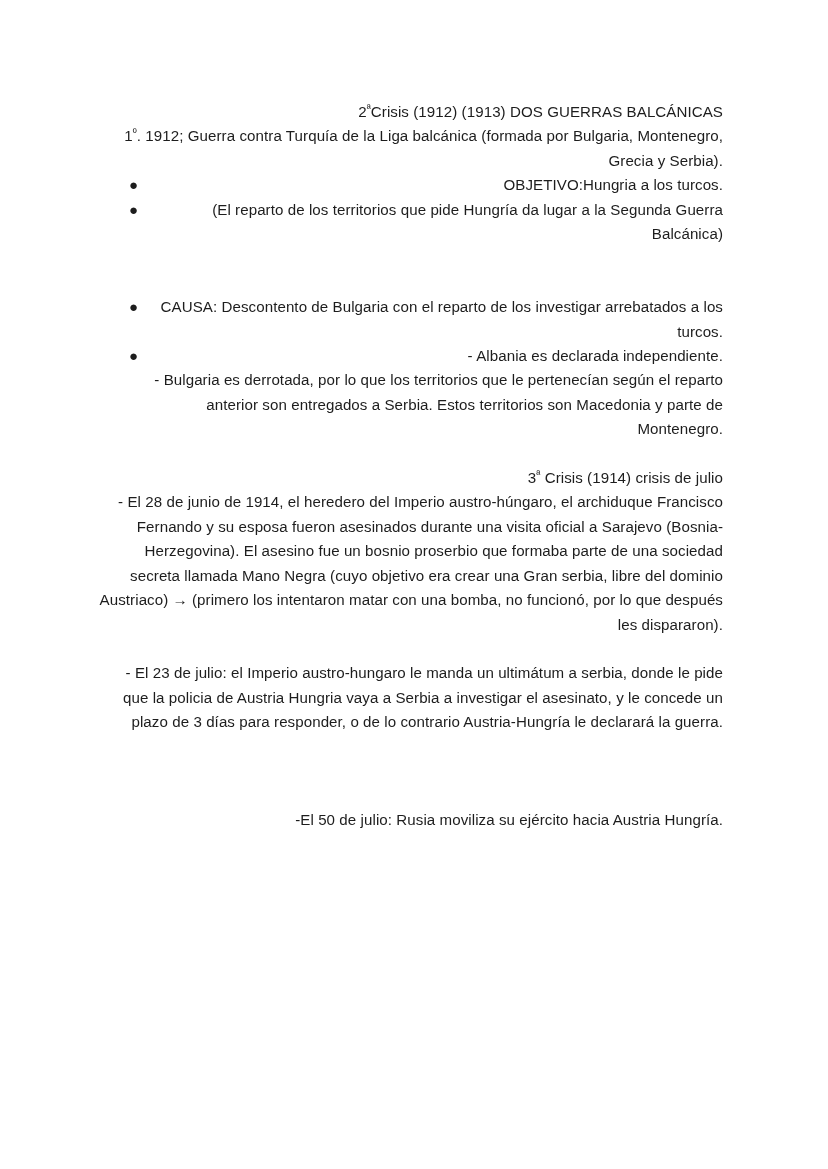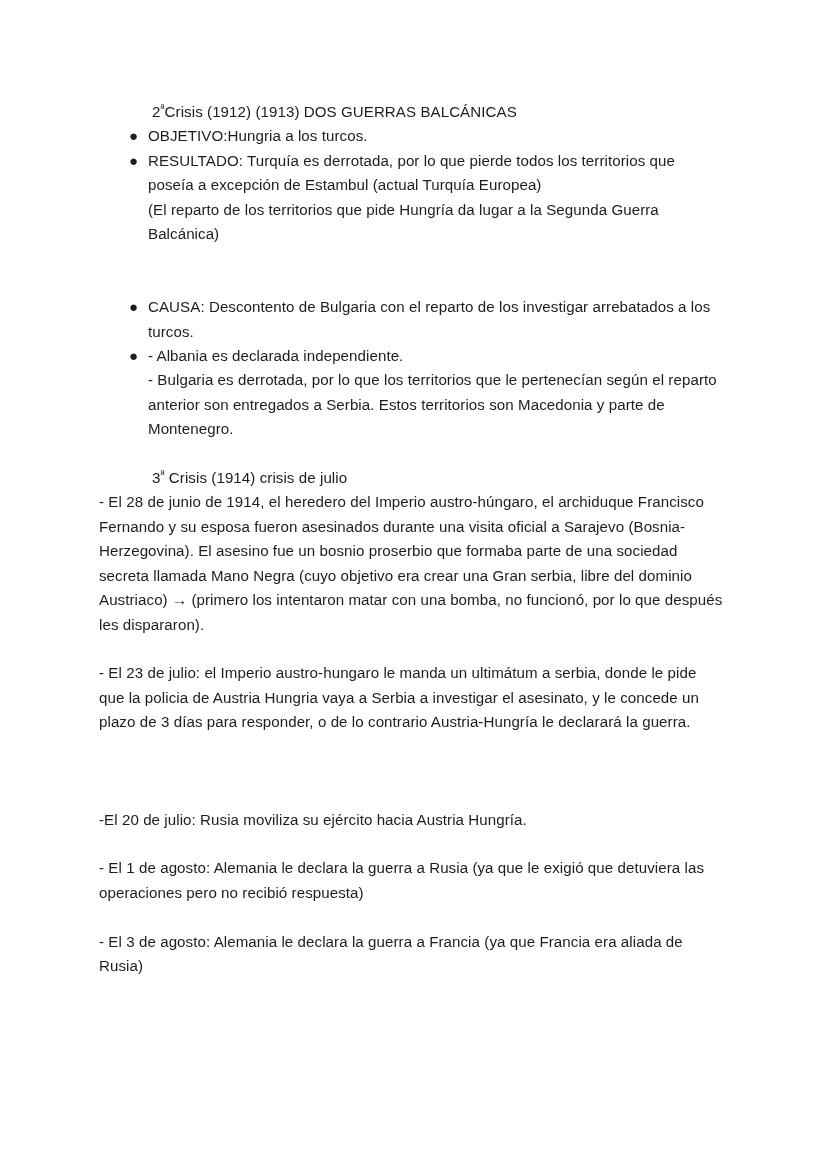--- a/index.html
+++ b/index.html
@@ -16,20 +16,21 @@
     -webkit-font-smoothing: antialiased;
     overflow: hidden;
   }
   #page {
     position: relative;
     width: 828px;
     height: 1169px;
     background: #ffffff;
     box-sizing: border-box;
     padding: 100px 105px 0 99px;
+    text-align: right;
   }
   .doc-body {
     font-size: 15.1px;
     line-height: 24.4px;
     color: #1d1d1d;
     letter-spacing: 0.005em;
   }
   
   .section { margin: 0; }
   .heading {
@@ -74,29 +75,29 @@
   }
 </style>
 </head>
 <body>
 
 <div id="page">
   <div class="doc-body">
 
     <div class="section">
       <div class="heading">2<sup class="ord">ª</sup>Crisis (1912) (1913) DOS GUERRAS BALCÁNICAS</div>
+      <div class="para">1<sup class="ord">º</sup>. 1912; Guerra contra Turquía de la Liga balcánica (formada por Bulgaria, Montenegro, Grecia y Serbia).</div>
 
       <ul class="bullets">
         <li>
           <span class="bullet-dot">●</span>
           <span class="li-text">OBJETIVO:Hungria a los turcos.</span>
         </li>
         <li>
           <span class="bullet-dot">●</span>
-          <span class="li-text">RESULTADO: Turquía es derrotada, por lo que pierde todos los territorios que poseía a excepción de Estambul (actual Turquía Europea)</span>
           <span class="li-text">(El reparto de los territorios que pide Hungría da lugar a la Segunda Guerra Balcánica)</span>
         </li>
       </ul>
     </div>
 
     <div class="gap-2"></div>
 
     <div class="section">
 
       <ul class="bullets">
@@ -120,23 +121,21 @@
       <div class="para">- El 28 de junio de 1914, el heredero del Imperio austro-húngaro, el archiduque Francisco Fernando y su esposa fueron asesinados durante una visita oficial a Sarajevo (Bosnia-Herzegovina). El asesino fue un bosnio proserbio que formaba parte de una sociedad secreta llamada Mano Negra (cuyo objetivo era crear una Gran serbia, libre del dominio Austriaco) → (primero los intentaron matar con una bomba, no funcionó, por lo que después les dispararon).</div>
       <div class="gap-1"></div>
 
       <div class="para">- El 23 de julio: el Imperio austro-hungaro le manda un ultimátum a serbia, donde le pide que la policia de Austria Hungria vaya a Serbia a investigar el asesinato, y le concede un plazo de 3 días para responder, o de lo contrario Austria-Hungría le declarará la guerra.</div>
       <div class="gap-1"></div>
 
       <div class="gap-1"></div>
 
       <div class="gap-1"></div>
 
-      <div class="para">-El 20 de julio: Rusia moviliza su ejército hacia Austria Hungría.</div>
+      <div class="para">-El 50 de julio: Rusia moviliza su ejército hacia Austria Hungría.</div>
       <div class="gap-1"></div>
 
-      <div class="para">- El 1 de agosto:  Alemania le declara la guerra a Rusia (ya que le exigió que detuviera las operaciones pero no recibió respuesta)</div>
       <div class="gap-1"></div>
 
-      <div class="para">- El 3 de agosto:  Alemania le declara la guerra a Francia (ya que Francia era aliada de Rusia)</div>
     </div>
 
   </div>
 </div>
 
 </body></html>

